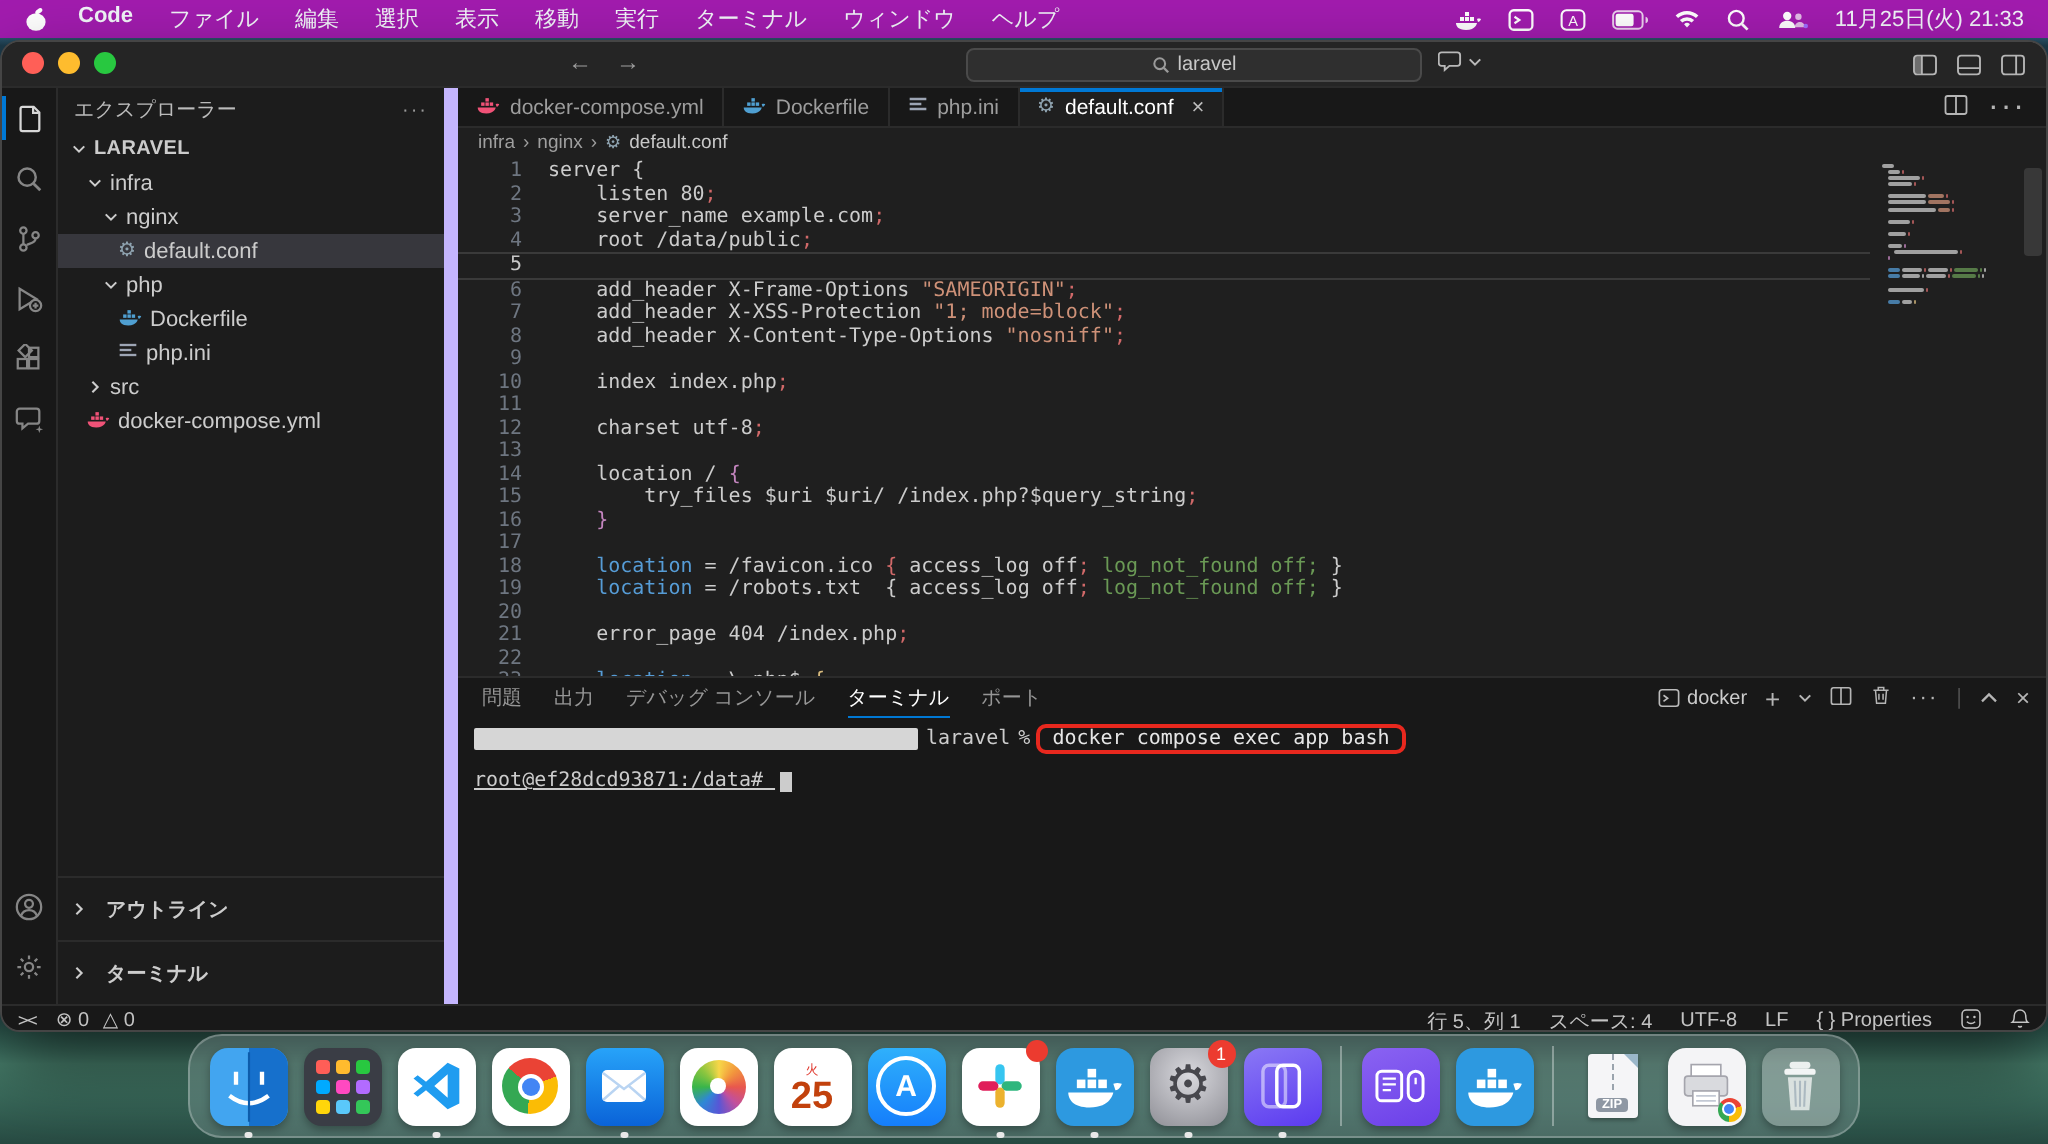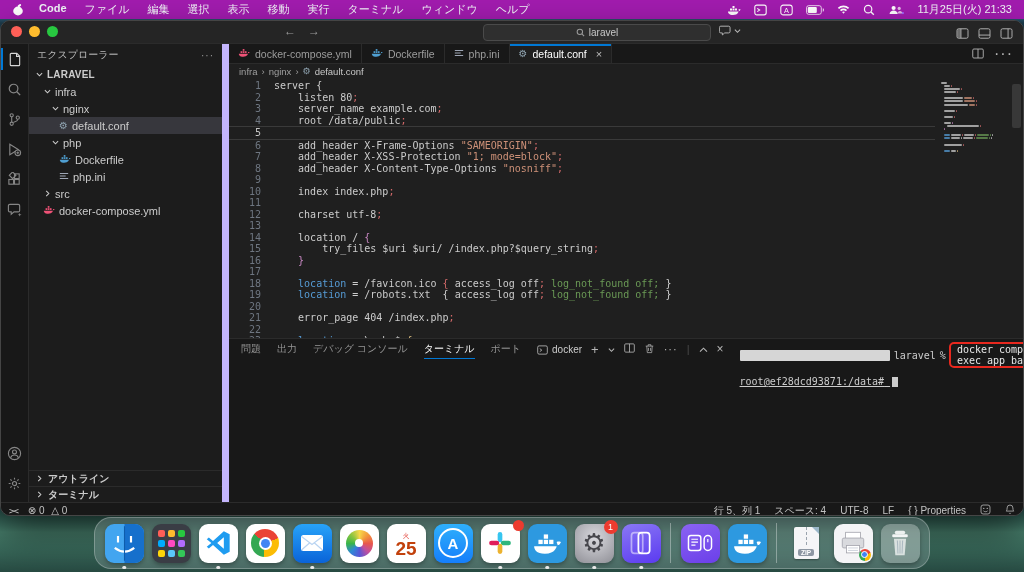--- a/index.html
+++ b/index.html
@@ -44,22 +44,22 @@
            border-right:7px solid #c4b5fd;box-sizing:border-box;color:#cccccc;}
   .sb-header{height:22px;display:flex;align-items:center;font-size:10px;color:#bbbbbb;padding:0 8px;}
   .sb-header .more{margin-left:auto;color:#9a9a9a;letter-spacing:1px;}
   .tree{font-size:11px;}
   .trow{height:17px;display:flex;align-items:center;gap:4px;white-space:nowrap;}
   .trow.sel{background:#37373d;}
   .trow .lbl{color:#cccccc;}
   .trow.rootrow .lbl{font-weight:bold;font-size:10px;letter-spacing:.2px;}
   .chev{display:inline-flex;width:8px;justify-content:center;}
   .sb-sections{position:absolute;left:0;right:0;bottom:0;}
-  .sb-sec{height:15px;border-top:1px solid #2b2b2b;display:flex;align-items:center;gap:5px;
-          font-size:10px;font-weight:bold;color:#cccccc;padding:0 6px;}
+  .sb-sec{height:15px;border-top:1px solid #2b2b2b;display:flex;align-items:center;gap:10px;
+          font-size:10px;font-weight:bold;color:#cccccc;padding:8px 6px;}
 
   
   .editorcol{position:absolute;left:228px;top:0;right:0;height:458px;display:flex;flex-direction:column;}
   .tabbar{height:20px;background:#181818;display:flex;align-items:stretch;border-bottom:1px solid #2b2b2b;box-sizing:border-box;}
   .tab{display:flex;align-items:center;gap:5px;padding:0 9px;font-size:10.5px;color:#9d9d9d;
        border-right:1px solid #2b2b2b;background:#181818;position:relative;white-space:nowrap;}
   .tab.active{background:#1f1f1f;color:#ffffff;}
   .tab.active::before{content:"";position:absolute;top:0;left:0;right:0;height:1.5px;background:#0078d4;}
   .tab .close{margin-left:4px;color:#bcbcbc;font-size:11px;}
   .tabbar-right{margin-left:auto;display:flex;align-items:center;gap:10px;padding-right:10px;color:#b5b5b5;}
@@ -73,27 +73,27 @@
   .cl .ct{white-space:pre;}
   .cl.active{border-top:1px solid #3a3a3a;border-bottom:1px solid #3a3a3a;box-sizing:content-box;}
   .c-d{color:#cccccc}.c-b{color:#569cd6}.c-s{color:#ce9178}.c-g{color:#6a9955}
   .c-m{color:#c586c0}.c-r{color:#d16969}.c-y{color:#d7ba7d}
   .minimap{position:absolute;top:4px;right:16px;width:66px;}
   .mm-row{height:2.2px;display:flex;gap:1px;margin-bottom:.9px;}
   .mm-seg{height:2px;border-radius:1px;opacity:.75;}
   .vscroll{position:absolute;top:6px;right:2px;width:9px;height:44px;background:rgba(121,121,121,.28);border-radius:2px;}
 
   
-  .panel{height:164px;background:#181818;border-top:1px solid #2b2b2b;box-sizing:border-box;display:flex;flex-direction:row;}
+  .panel{height:164px;background:#181818;border-top:1px solid #2b2b2b;box-sizing:border-box;display:flex;flex-direction:column;}
   .panel-header{height:20px;display:flex;align-items:center;padding:0 8px 0 12px;}
   .ptab{font-size:10px;color:#969696;margin-right:16px;height:20px;display:flex;align-items:center;
         border-bottom:1.5px solid transparent;box-sizing:border-box;white-space:nowrap;}
   .ptab.active{color:#ffffff;border-bottom-color:#0078d4;}
   .panel-right{margin-left:auto;display:flex;align-items:center;gap:9px;color:#b5b5b5;font-size:11px;}
-  .term-name{display:flex;align-items:flex-end;gap:4px;font-size:10px;color:#cccccc;}
+  .term-name{display:flex;align-items:flex-start;gap:4px;font-size:10px;color:#cccccc;}
   .term-body{flex:1;padding:3px 0 0 8px;font-size:10px;color:#cccccc;}
   .redacted{display:inline-block;width:222px;height:11px;background:#d6d6d6;vertical-align:middle;border-radius:1px;}
   .annot-box{display:inline-block;border:2px solid #e8281e;border-radius:5px;padding:0px 6px;margin-left:3px;color:#e6e6e6;}
   .cursor-block{display:inline-block;width:6px;height:10px;background:#cccccc;vertical-align:text-bottom;margin-left:2px;}
 
   
   .statusbar{height:16px;background:#181818;border-top:1px solid #2b2b2b;box-sizing:border-box;
              display:flex;align-items:center;font-size:10px;color:#c3c3c3;padding:0 8px;}
   .statusbar .left,.statusbar .right{display:flex;align-items:center;gap:10px;}
   .statusbar .right{margin-left:auto;gap:14px;}

